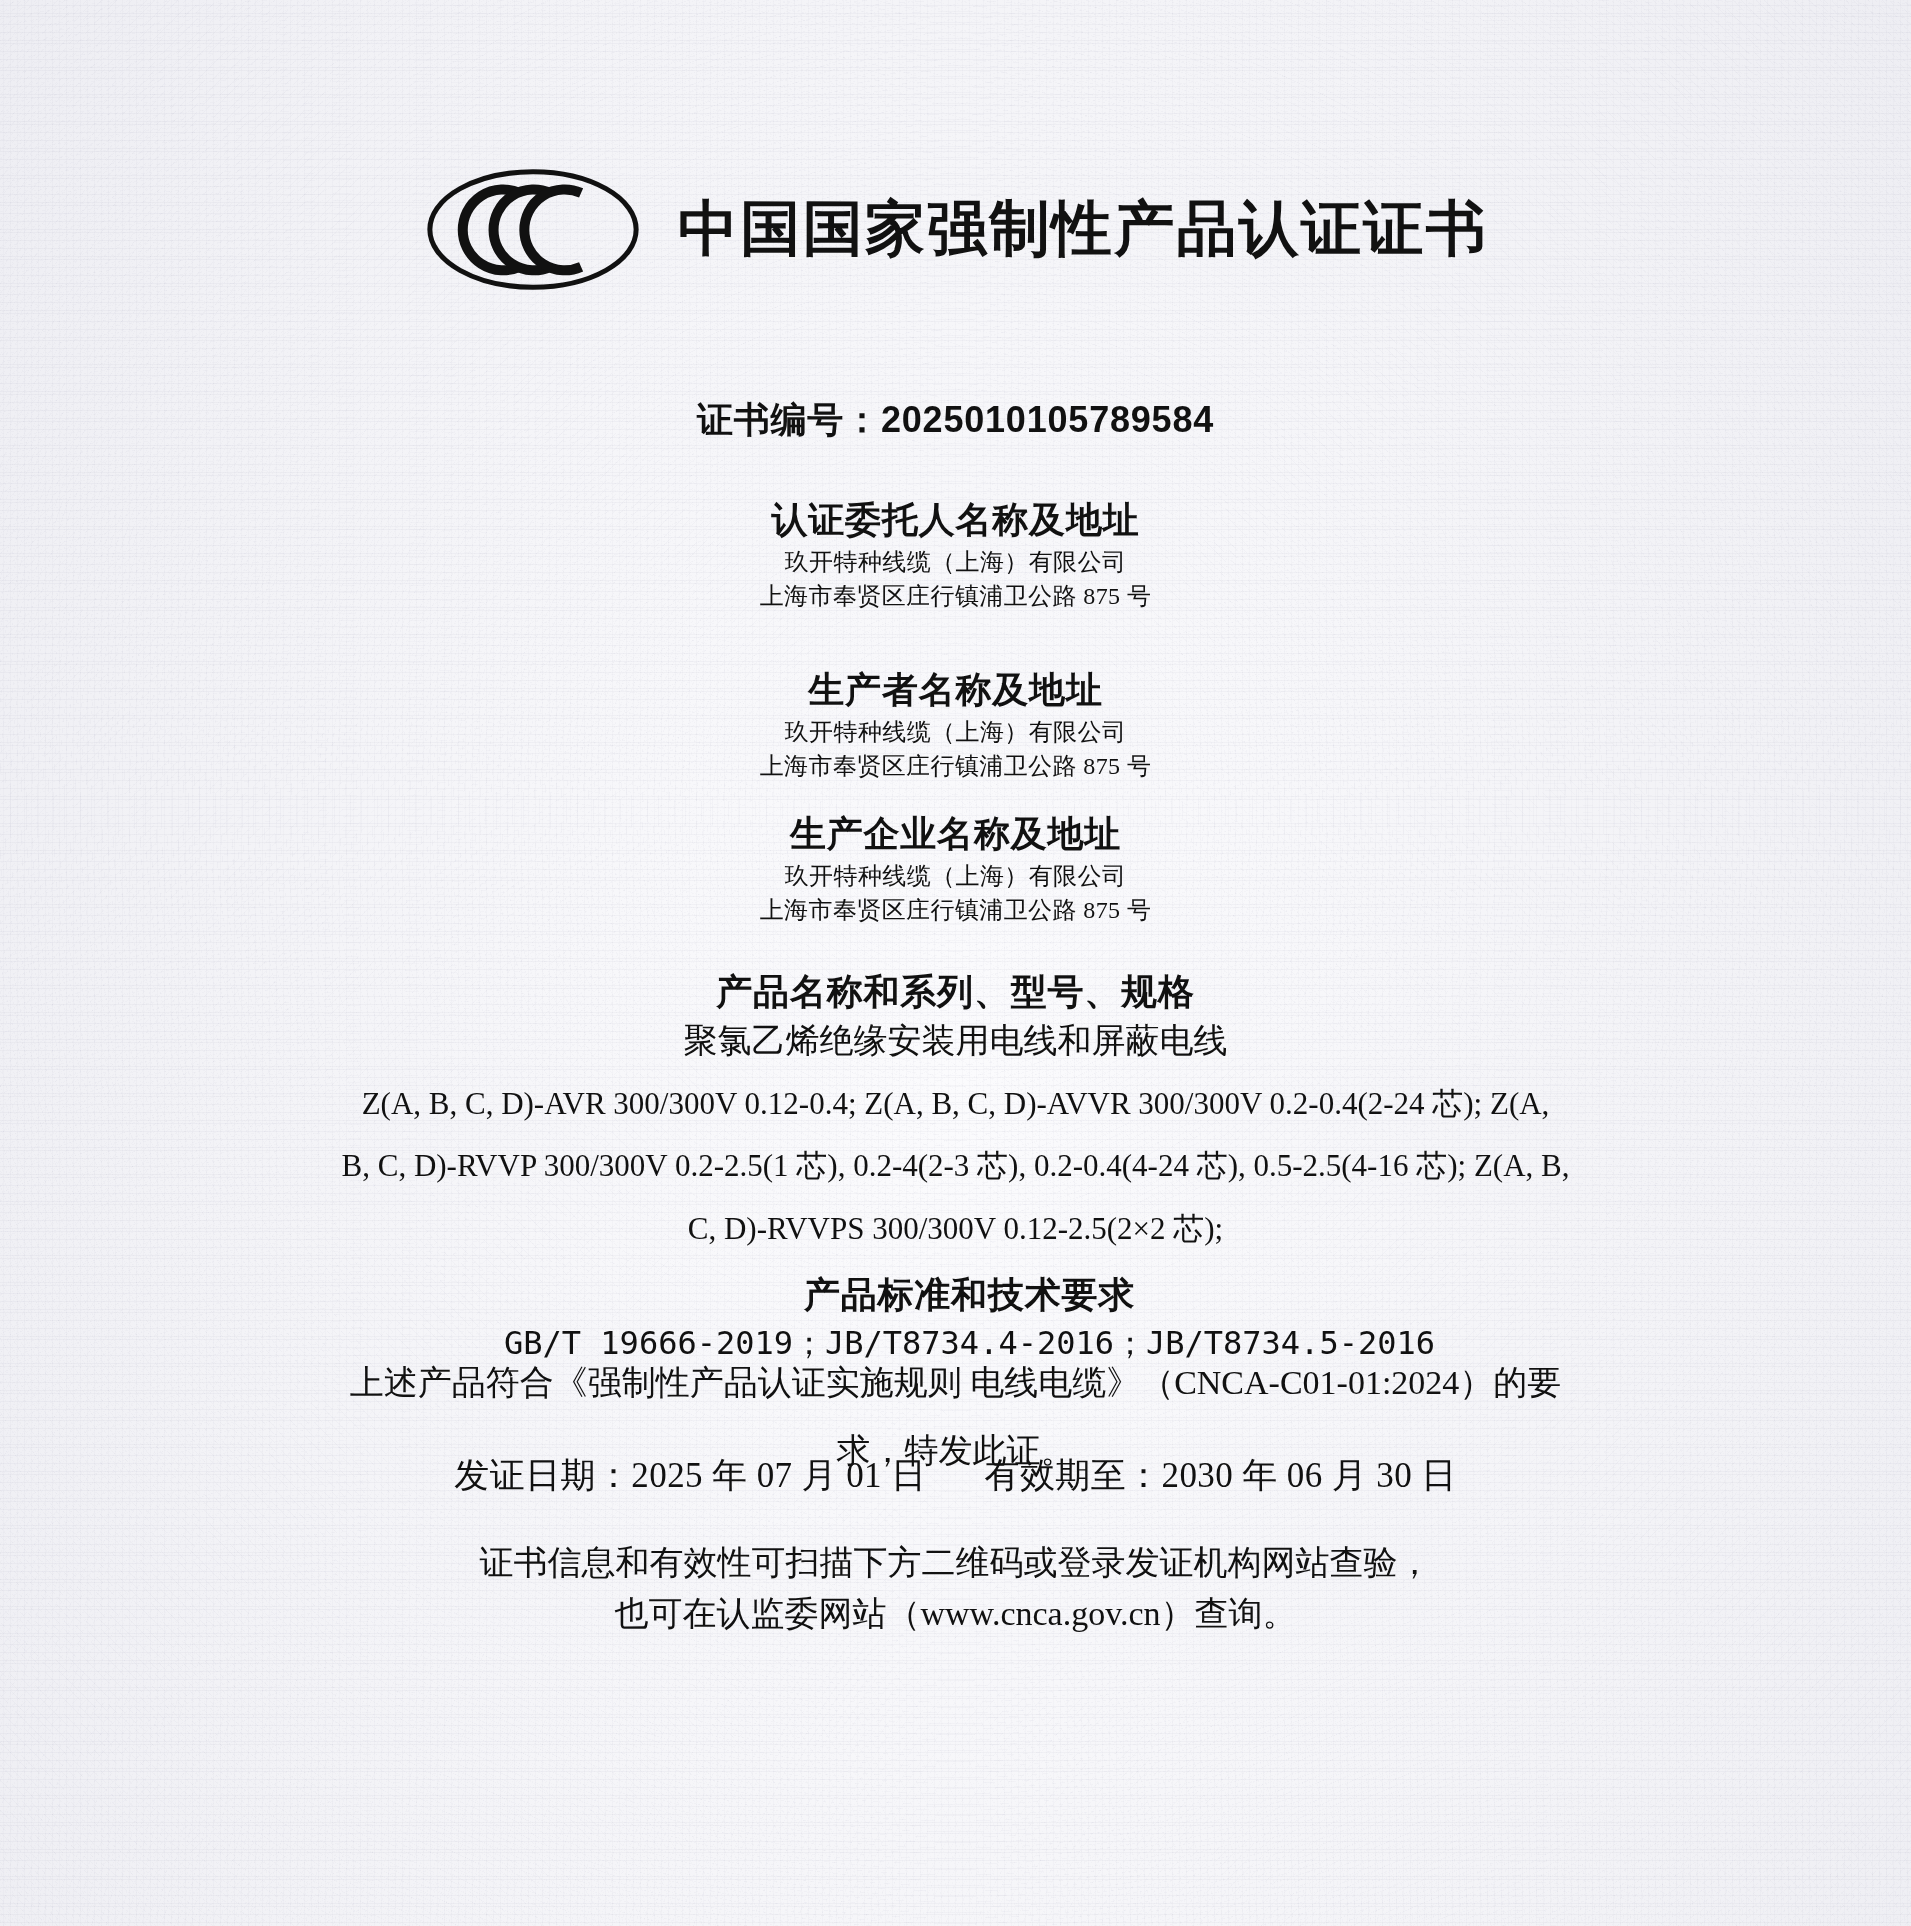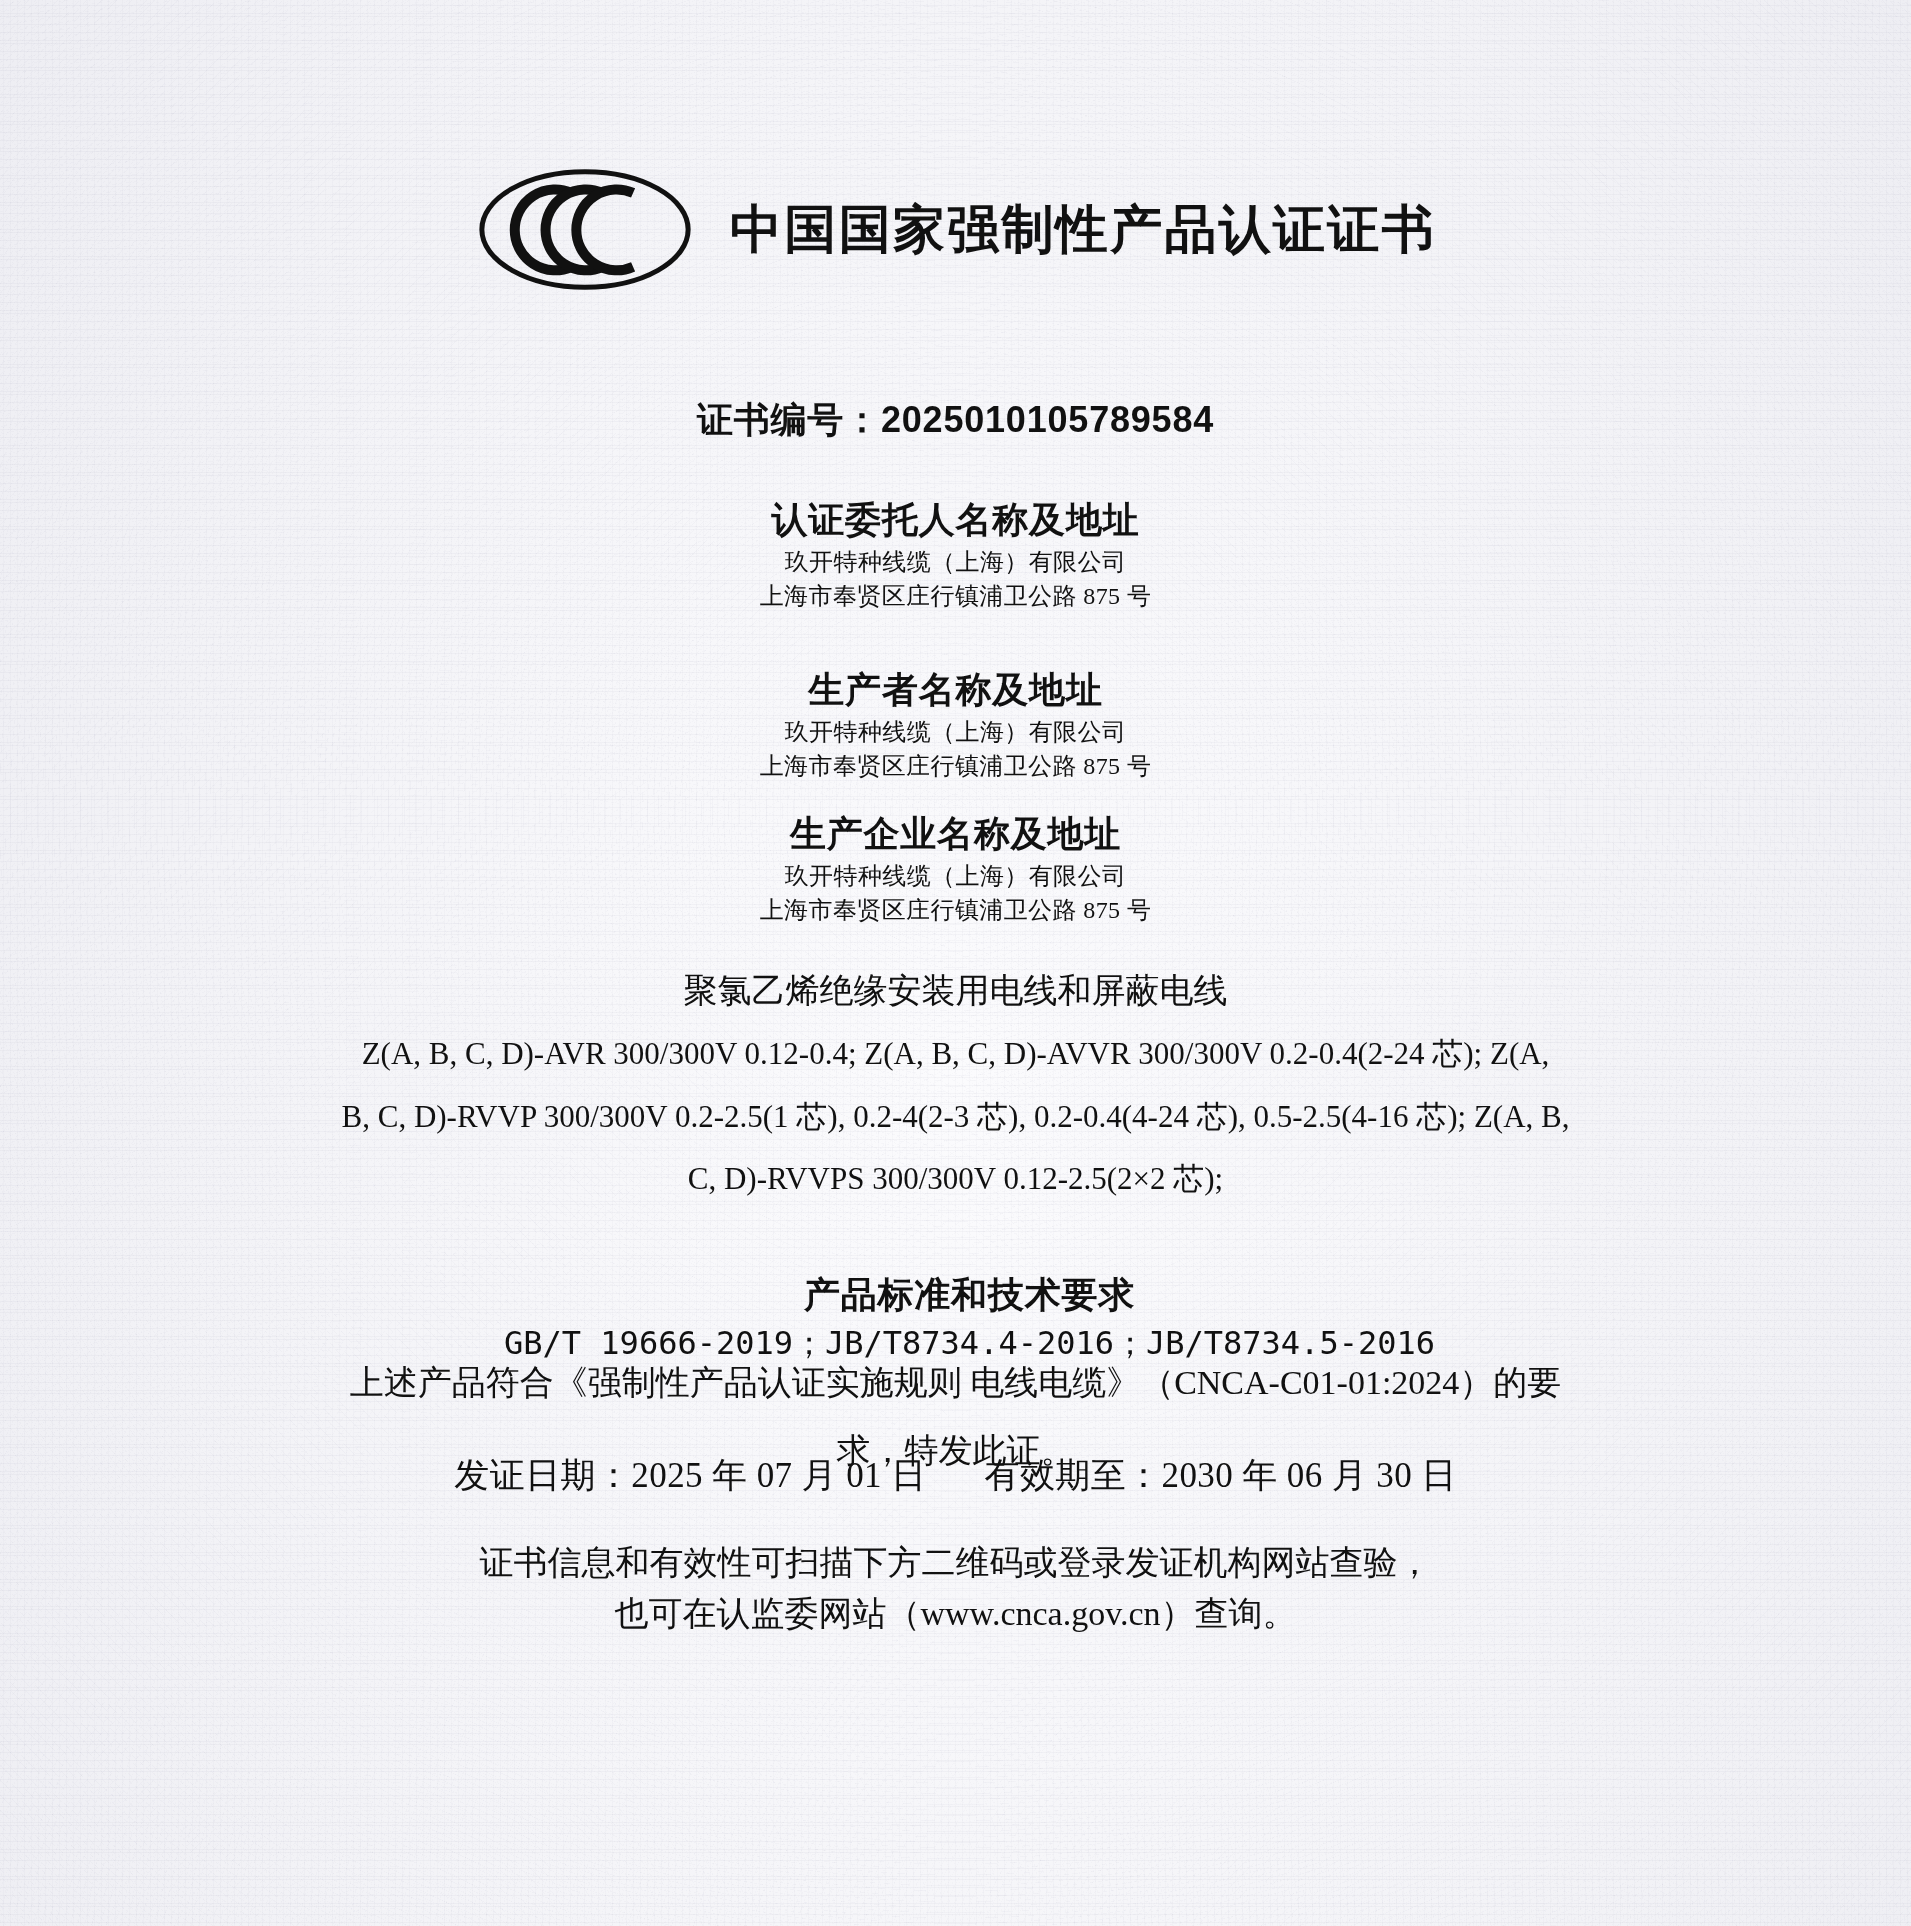--- a/index.html
+++ b/index.html
@@ -49,21 +49,21 @@
   }
   .ccc-logo {
     width: 220px;
     height: 127px;
     margin-right: 35px;
     flex: none;
   }
   .header-title {
     font-family: "Liberation Sans", sans-serif;
     font-weight: bold;
-    font-size: 52px;
+    font-size: 60px;
     letter-spacing: 2.3px;
     color: #111111;
     white-space: nowrap;
   }
 
   
   .cert-no {
     position: absolute;
     top: 396px;
     width: 100%;
@@ -175,20 +175,21 @@
       <div class="sec-line">上海市奉贤区庄行镇浦卫公路 875 号</div>
     </div>
 
     <div class="block" style="top:809px;">
       <div class="sec-title">生产企业名称及地址</div>
       <div class="sec-line">玖开特种线缆（上海）有限公司</div>
       <div class="sec-line">上海市奉贤区庄行镇浦卫公路 875 号</div>
     </div>
 
     <div class="block" style="top:967px;">
+      <div class="sec-title">产品名称和系列、型号、规格</div>
       <div class="prod-name">聚氯乙烯绝缘安装用电线和屏蔽电线</div>
       <div class="spec">Z(A, B, C, D)-AVR 300/300V 0.12-0.4;     Z(A, B, C, D)-AVVR 300/300V 0.2-0.4(2-24 芯);     Z(A,</div>
       <div class="spec">B, C, D)-RVVP 300/300V 0.2-2.5(1 芯), 0.2-4(2-3 芯), 0.2-0.4(4-24 芯), 0.5-2.5(4-16 芯);     Z(A, B,</div>
       <div class="spec">C, D)-RVVPS 300/300V 0.12-2.5(2×2 芯);</div>
     </div>
 
     <div class="block" style="top:1270px;padding-left:14px;">
       <div class="sec-title">产品标准和技术要求</div>
       <div class="standard">GB/T 19666-2019；JB/T8734.4-2016；JB/T8734.5-2016</div>
     </div>

